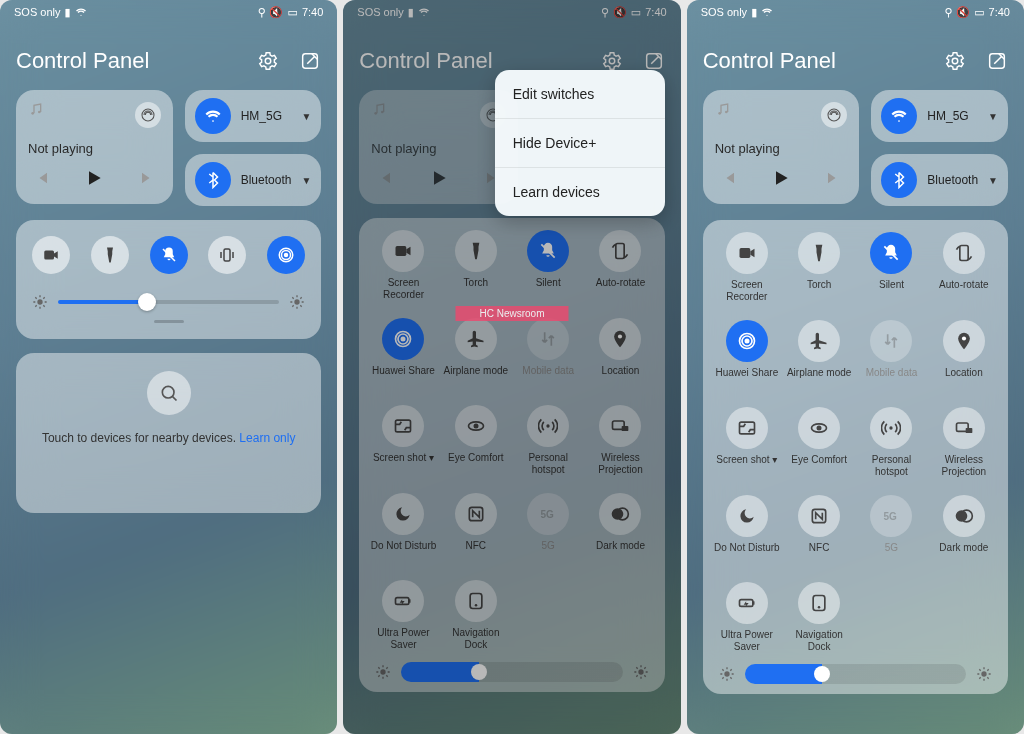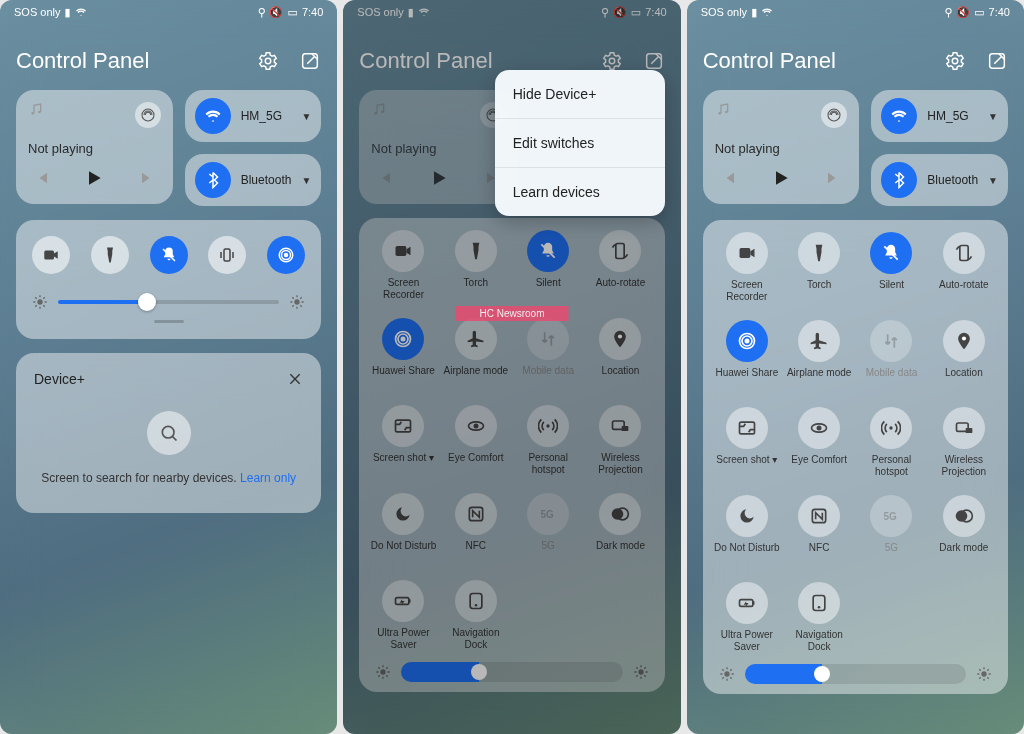--- a/index.html
+++ b/index.html
@@ -375,32 +375,26 @@
             <use href="#i-sun"></use>
           </svg>
         <div class="slider"></div>
         <svg viewBox="0 0 24 24" style="color:#666">
             <use href="#i-sun"></use>
           </svg>
       </div>
       <div class="grab"></div>
     </div>
     <div class="card device-card">
-      <div class="device-hdr">
-        <span class="device-title">Device+</span>
-        <svg viewBox="0 0 24 24" fill="none">
-            <use href="#i-close"></use>
-          </svg>
-      </div>
       <div class="search-circle">
           <svg viewBox="0 0 24 24">
             <use href="#i-search"></use>
           </svg>
         </div>
-      <div class="device-text"><span>Screen to search for nearby devices.</span> <a>Learn only</a></div>
+      <div class="device-text"><span>Touch to devices for nearby devices.</span> <a>Learn only</a></div>
     </div>
   </div>
 </div>
 
 <div class="phone">
   <div class="dim-overlay"></div>
   <div class="status-bar">
     <div class="status-left">
         <span>SOS only</span> 
         <span>▮</span>
@@ -606,22 +600,22 @@
             <use href="#i-sun"></use>
           </svg>
         <div class="slider2"></div>
         <svg viewBox="0 0 24 24" style="color:#666">
             <use href="#i-sun"></use>
           </svg>
       </div>
     </div>
   </div>
   <div class="dropdown">
+    <div class="dropdown-item">Edit switches</div>
     <div class="dropdown-item">Hide Device+</div>
-    <div class="dropdown-item">Edit switches</div>
     <div class="dropdown-item">Learn devices</div>
   </div>
   <div class="watermark">
     <span class="sub">HC Newsroom</span>
   </div>
 </div>
 
 <div class="phone">
   <div class="status-bar">
     <div class="status-left">

